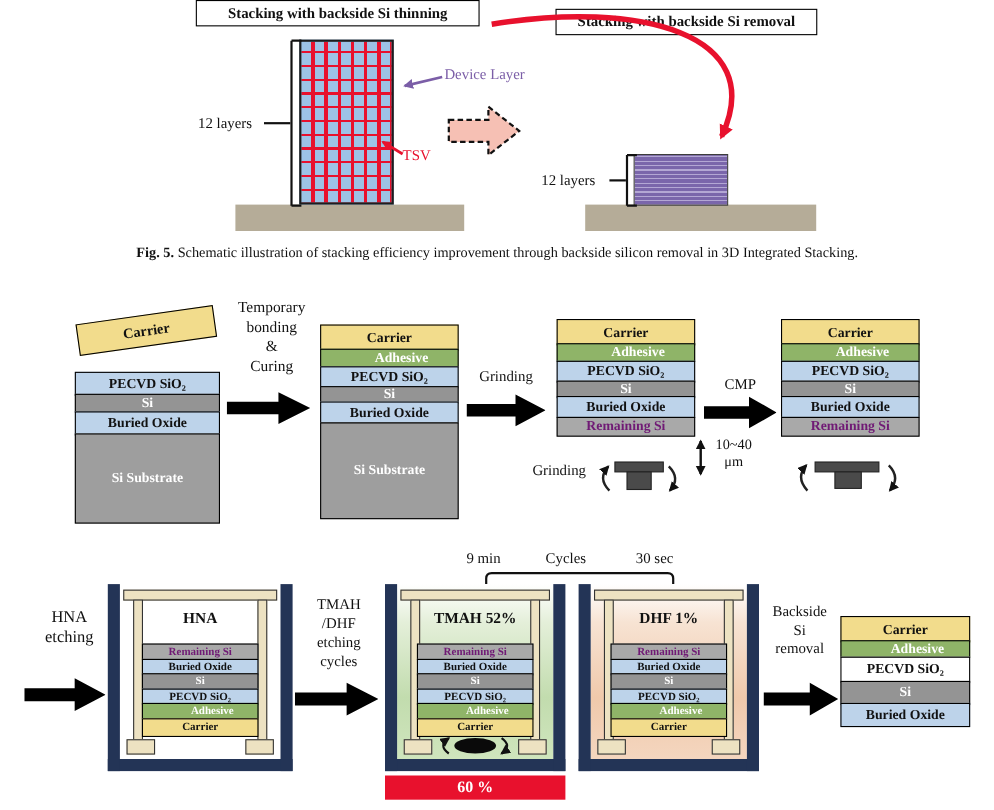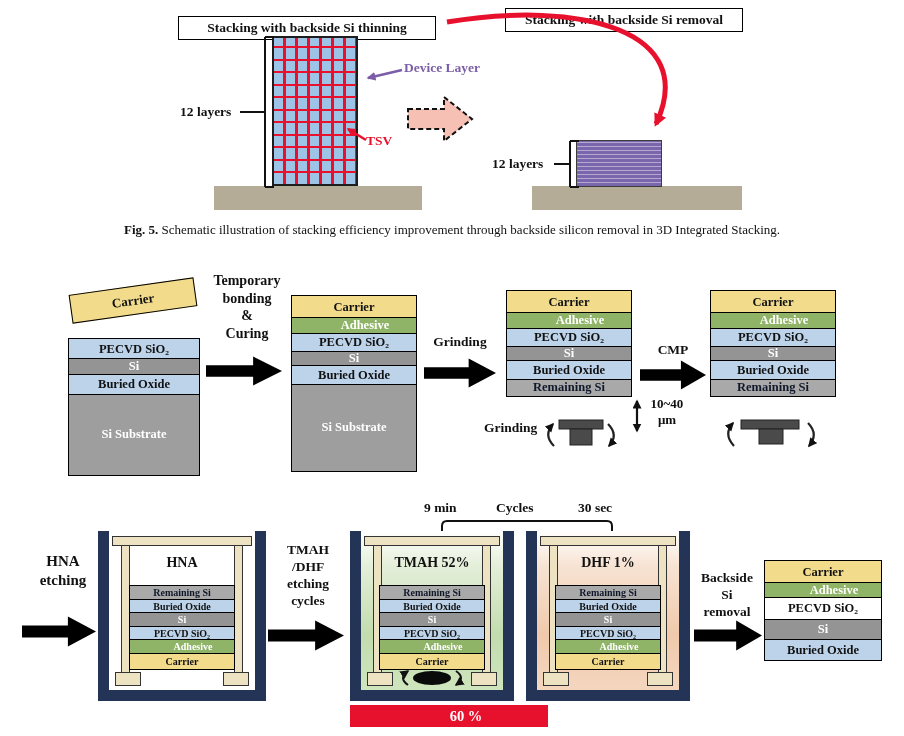--- a/index.html
+++ b/index.html
@@ -4,21 +4,21 @@
 <style>
   html,body{margin:0;padding:0;background:#fff;}
   .page{position:relative;width:904px;height:736px;background:#ffffff;overflow:hidden;
         font-family:"Liberation Serif",serif;color:#111;}
   .nowrap{white-space:nowrap;}
   .ml{white-space:pre-line;text-align:center;line-height:1.25;}
   .bold{font-weight:bold;}
 
   .titlebox{position:absolute;border:1.6px solid #000;background:#fff;font-weight:bold;
             font-size:13.5px;display:flex;align-items:center;justify-content:center;box-sizing:border-box;}
-  .lbl{position:absolute;font-weight:bold;font-size:13.5px;}
+  .lbl{position:absolute;font-weight:normal;font-size:13.5px;}
 
   .sub-base{position:absolute;background:#B5AC98;}
 
   .device-stack{position:absolute;box-sizing:border-box;border:2px solid #1d1d1d;
     background-color:#9DC3E6;
     background-image:
       repeating-linear-gradient(90deg,rgba(0,0,0,0) 0 9px,#E8112D 9px 12px),
       repeating-linear-gradient(0deg,rgba(0,0,0,0) 0 10.5px,#E8112D 10.5px 12.5px);}
   .purple-stack{position:absolute;box-sizing:border-box;border:1.5px solid #3c3c3c;
     background:repeating-linear-gradient(0deg,#7A66AB 0 2.9px,#B3A7D4 2.9px 4px);}
@@ -30,21 +30,21 @@
          align-items:center;justify-content:center;font-weight:bold;font-size:12.5px;}
   .stack .layer:first-child{margin-top:0;}
   .tilted{position:absolute;margin:0;display:flex;align-items:center;justify-content:center;
           font-weight:bold;font-size:13px;border:1.7px solid #000;box-sizing:border-box;
           transform:rotate(-8deg);}
   .lay-oxide{background:#BDD3EA;color:#111;}
   .lay-si{background:#949494;color:#fff;}
   .lay-sub{background:#9E9E9E;color:#fff;}
   .lay-carrier{background:#F2DC8C;color:#111;}
   .lay-adh{background:#8FB468;color:#fff;padding-left:22px;}
-  .lay-rem{background:#A9A9A9;color:#0f172a;}
+  .lay-rem{background:#A9A9A9;color:#701a75;}
   .lay-white{background:#fff;color:#111;}
 
   .barrow{position:absolute;background:#000;
     clip-path:polygon(0 31%,62% 31%,62% 2%,100% 50%,62% 98%,62% 69%,0 69%);}
 
   .beaker{position:absolute;border-left:11px solid #233456;border-right:11px solid #233456;
           border-bottom:11px solid #233456;box-sizing:border-box;}
   .holder-top{position:absolute;top:5px;left:3px;right:3px;height:10px;background:#EDE2C2;
               border:1.5px solid #333;box-sizing:border-box;}
   .holder-post{position:absolute;top:14px;bottom:16px;width:9px;background:#EDE2C2;
@@ -78,21 +78,21 @@
         <path d="M0,0 L9,4.5 L0,9 Z" fill="#7B5EA7"></path>
       </marker>
       <marker id="mk-redbig" markerWidth="15" markerHeight="15" refX="10" refY="6.5" orient="auto" markerUnits="userSpaceOnUse">
         <path d="M0,0 L13,6.5 L0,13 Z" fill="#E8112D"></path>
       </marker>
     </defs>
   </svg>
 
   <section>
 
-    <div class="titlebox" style="left:178px;top:16px;width:258px;height:24px;">Stacking with backside Si thinning</div>
+    <div class="titlebox" style="left:178px;top:0;width:258px;height:24px;">Stacking with backside Si thinning</div>
     <div class="titlebox" style="left:505px;top:8px;width:238px;height:24px;">Stacking with backside Si removal</div>
 
     <div class="sub-base" style="left:214px;top:186px;width:208px;height:24px;"></div>
     <div class="sub-base" style="left:532px;top:186px;width:210px;height:24px;"></div>
 
     <div class="device-stack" style="left:272px;top:36px;width:86px;height:150px;"></div>
     <div class="purple-stack" style="left:576px;top:140px;width:86px;height:47px;"></div>
 
     <svg class="overlay" style="left:0;top:0" width="904" height="250">
 
@@ -245,41 +245,41 @@
         <div class="blayer lay-oxide">PECVD SiO₂</div>
         <div class="blayer lay-adh">Adhesive</div>
         <div class="blayer lay-carrier" style="height:17px">Carrier</div>
       </div>
       <svg width="96" height="22" style="position:absolute;bottom:1px;left:50%;transform:translateX(-50%);">
         <ellipse cx="48" cy="11" rx="19" ry="7" fill="#0a0a0a"></ellipse>
         <path d="M24,18 Q14,11 24,4" stroke="#111" stroke-width="2" fill="none" marker-end="url(#mk-black)"></path>
         <path d="M72,4 Q82,11 72,18" stroke="#111" stroke-width="2" fill="none" marker-end="url(#mk-black)"></path>
       </svg>
     </div>
-    <div class="banner" style="left:350px;top:705px;width:164px;height:22px;padding-left:34px;">60 %</div>
+    <div class="banner" style="left:350px;top:705px;width:164px;height:22px;">60 %</div>
 
     <div class="beaker" style="left:526px;top:531px;width:164px;height:170px;
          background:linear-gradient(180deg,#ffffff 0%,#f7e3d3 22%,#f0c9ab 65%,#f4d6bf 100%);">
       <div class="holder-top"></div>
       <div class="holder-post" style="left:12px;"></div>
       <div class="holder-post" style="right:12px;"></div>
       <div class="holder-foot" style="left:6px;"></div>
       <div class="holder-foot" style="right:6px;"></div>
       <div class="beaker-label">DHF 1%</div>
       <div class="bstack">
         <div class="blayer lay-rem">Remaining Si</div>
         <div class="blayer lay-oxide">Buried Oxide</div>
         <div class="blayer lay-si">Si</div>
         <div class="blayer lay-oxide">PECVD SiO₂</div>
         <div class="blayer lay-adh">Adhesive</div>
         <div class="blayer lay-carrier" style="height:17px">Carrier</div>
       </div>
     </div>
 
-    <div class="lbl ml" style="left:692px;top:548px;width:70px;font-size:13.5px;margin-top:22px;">Backside
+    <div class="lbl ml" style="left:692px;top:548px;width:70px;font-size:13.5px;">Backside
 Si
 removal</div>
     <div class="barrow" style="left:694px;top:620px;width:68px;height:31px;"></div>
 
     <div class="stack" style="left:764px;top:560px;width:118px;">
       <div class="layer lay-carrier" style="height:24px">Carrier</div>
       <div class="layer lay-adh" style="height:16px">Adhesive</div>
       <div class="layer lay-white" style="height:24px">PECVD SiO₂</div>
       <div class="layer lay-si" style="height:22px">Si</div>
       <div class="layer lay-oxide" style="height:22px">Buried Oxide</div>

